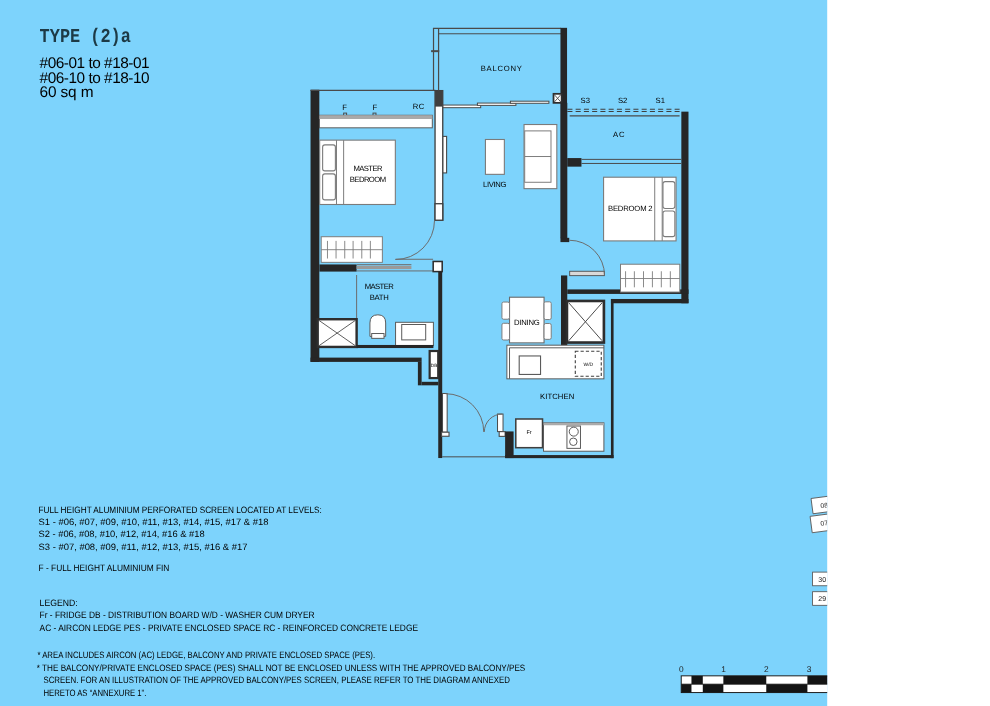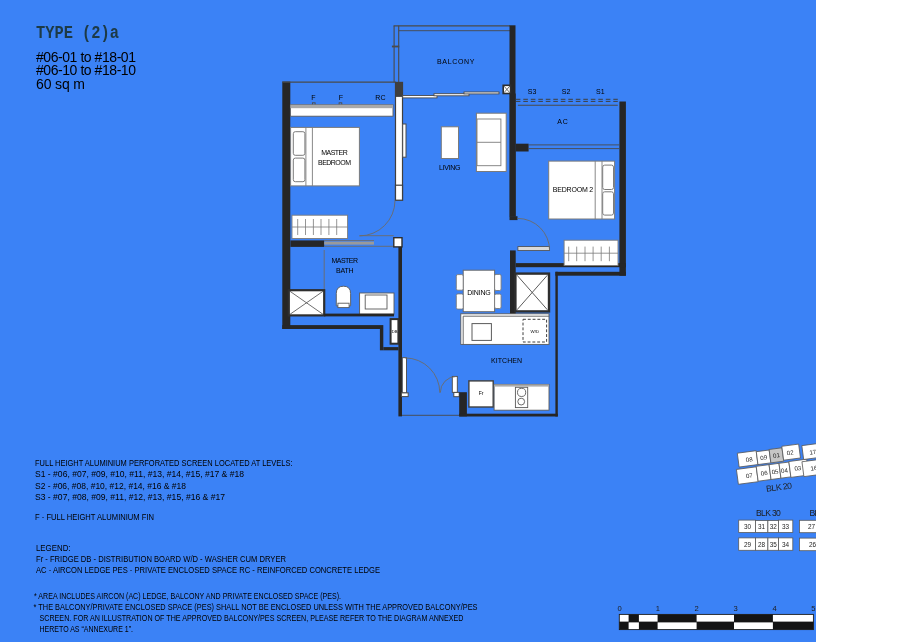--- a/index.html
+++ b/index.html
@@ -1,16 +1,16 @@
 <!DOCTYPE html>
 <html><head>
 <meta charset="utf-8">
 <style>
   html,body{margin:0;padding:0;background:#ffffff;}
-  #page{position:relative;width:816px;height:642px;background:#3b82f6;overflow:hidden;}
+  #page{position:relative;width:752px;height:642px;background:#7dd3fc;overflow:hidden;}
   svg{position:absolute;left:0;top:0;}
   .w{fill:#262626;stroke:none;}
   .fur{fill:#ffffff;stroke:#7b7b7b;stroke-width:1;}
   .lbl{font-family:"Liberation Sans",sans-serif;fill:#000000;font-size:7px;}
   .small{font-family:"Liberation Sans",sans-serif;fill:#000000;}
 </style>
 </head>
 <body>
 <div id="page">
 <svg width="900" height="642" viewBox="0 0 900 642">

